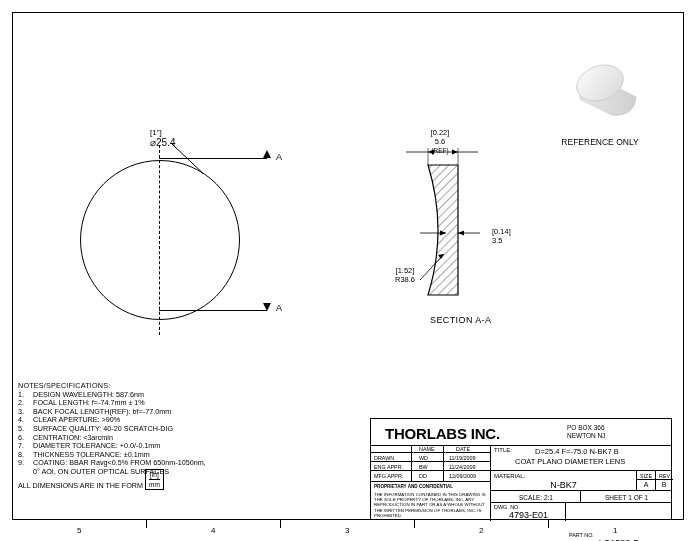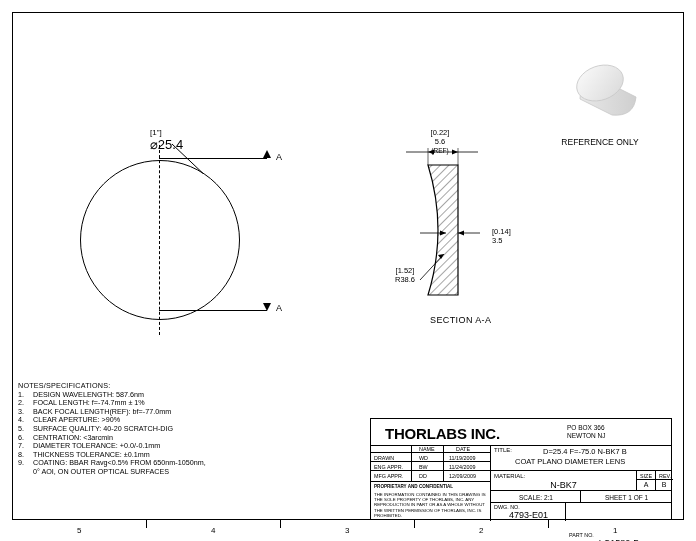--- a/index.html
+++ b/index.html
@@ -71,21 +71,21 @@
     position: absolute;
     width: 0; height: 0;
     border-left: 4px solid transparent;
     border-right: 4px solid transparent;
     border-top: 8px solid #000;
   }
 
   
   #dia-callout { left: 150px; top: 128px; width: 90px; text-align: left; }
   #dia-callout .ref { font-size: 8px; color: #000; }
-  #dia-callout .val { font-size: 13px; }
+  #dia-callout .val { font-size: 10px; }
   #dia-leader {
     position: absolute; left: 152px; top: 150px;
     width: 34px; height: 34px;
   }
 
   
   #section-view { left: 400px; top: 120px; width: 150px; height: 220px; }
   #section-label {
     position: absolute; left: 430px; top: 315px; font-size: 9px; letter-spacing: .4px;
   }
@@ -284,20 +284,27 @@
             <td>COATING: BBAR Ravg&lt;0.5% FROM 650nm-1050nm,</td>
           </tr>
       <tr>
             <td class="num"></td>
             <td>0° AOI, ON OUTER OPTICAL SURFACES</td>
           </tr>
     </tbody>
       </table>
   </div>
 
+  <div class="abs" id="units">
+    <span>ALL DIMENSIONS ARE IN THE FORM</span>
+    <span class="unit-box">
+      <span style="display:block; text-align:center; border-bottom:1px solid #000;">[in]</span>
+      <span style="display:block; text-align:center;">mm</span>
+    </span>
+  </div>
 
 
   <div class="abs" id="titleblock">
 
     <div class="cell" style="left:0; top:0; width:190px; height:26px;">
       <div class="tb-logo" style="position:absolute; left:14px; top:6px;">THORLABS INC.</div>
     </div>
     <div class="cell" style="left:190px; top:0; width:111px; height:26px;">
       <div class="t65" style="position:absolute; left:6px; top:5px;">PO BOX 366</div>
       <div class="t65" style="position:absolute; left:6px; top:13px;">NEWTON NJ</div>
@@ -337,21 +344,21 @@
       </div>
     </div>
 
     <div class="cell br bt" style="left:0; top:62px; width:120px; height:40px;">
       <div style="position:absolute; left:3px; top:2px; width:114px; font-size:4.6px; font-weight:bold; line-height:5.6px;">PROPRIETARY AND CONFIDENTIAL</div>
       <div style="position:absolute; left:3px; top:10px; width:112px; font-size:4.4px; line-height:5.2px;">THE INFORMATION CONTAINED IN THIS DRAWING IS THE SOLE PROPERTY OF THORLABS, INC.  ANY REPRODUCTION IN PART OR AS A WHOLE WITHOUT THE WRITTEN PERMISSION OF THORLABS, INC. IS PROHIBITED.</div>
     </div>
 
     <div class="cell bb" style="left:120px; top:26px; width:181px; height:26px;">
       <div class="t6" style="position:absolute; left:3px; top:2px;">TITLE:</div>
-      <div class="t75" style="position:absolute; left:32px; top:2px;padding-left:20px;">D=25.4 F=-75.0 N-BK7 B</div>
+      <div class="t75" style="position:absolute; left:24px; top:2px;padding-left:20px;">D=25.4 F=-75.0 N-BK7 B</div>
       <div class="t75" style="position:absolute; left:24px; top:12px;">COAT PLANO DIAMETER LENS</div>
     </div>
 
     <div class="cell bb" style="left:120px; top:52px; width:145px; height:20px;">
       <div class="t6" style="position:absolute; left:3px; top:2px;">MATERIAL:</div>
       <div class="t9" style="position:absolute; left:0; top:9px; width:145px; text-align:center;">N-BK7</div>
     </div>
 
     <div class="cell bl bb" style="left:265px; top:52px; width:36px; height:20px;">
       <div class="cell bb" style="left:0; top:0; width:36px; height:9px;">

